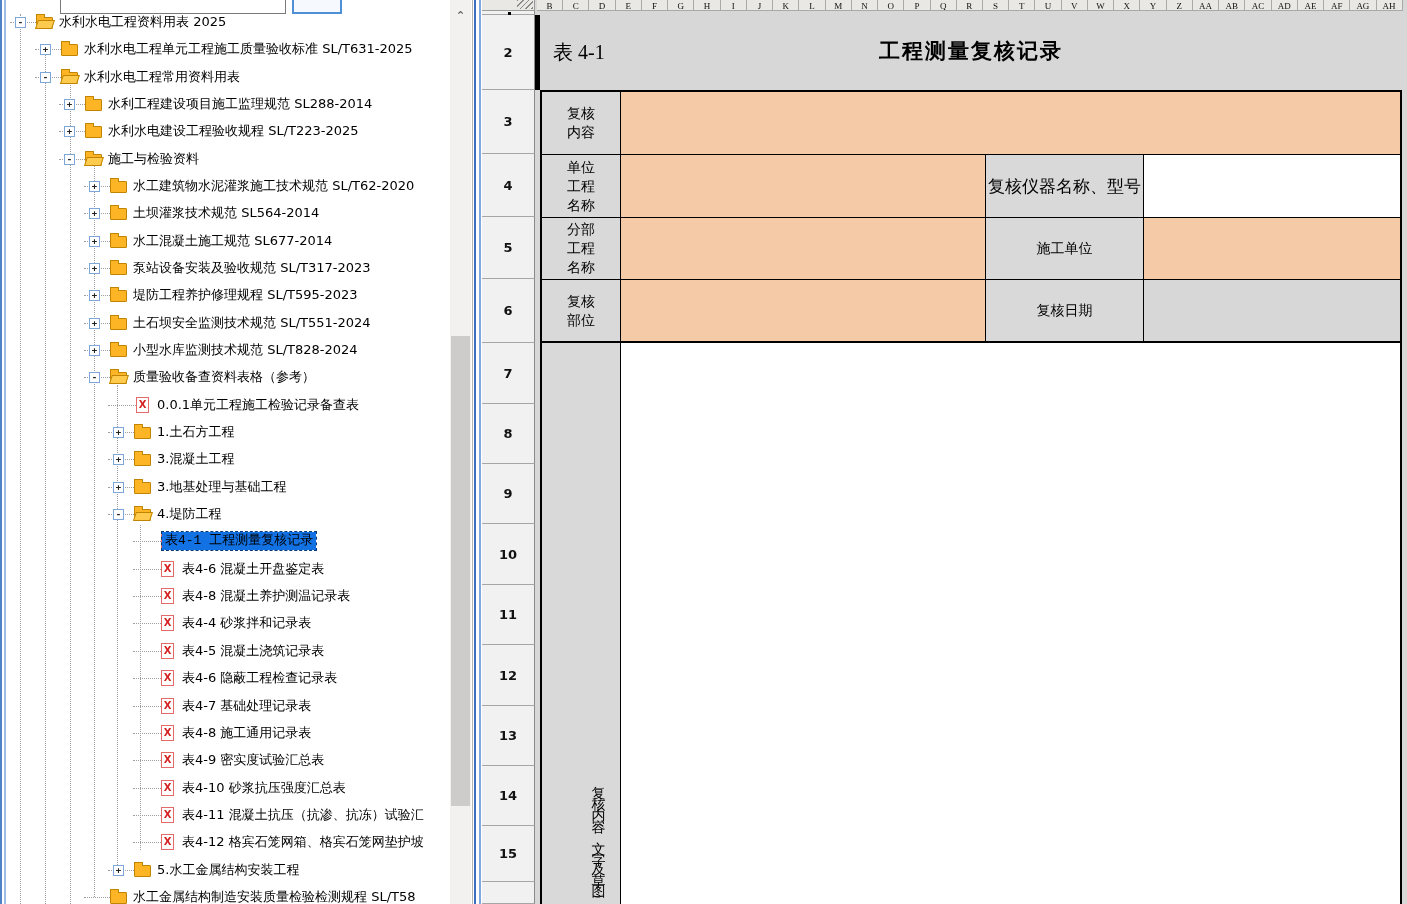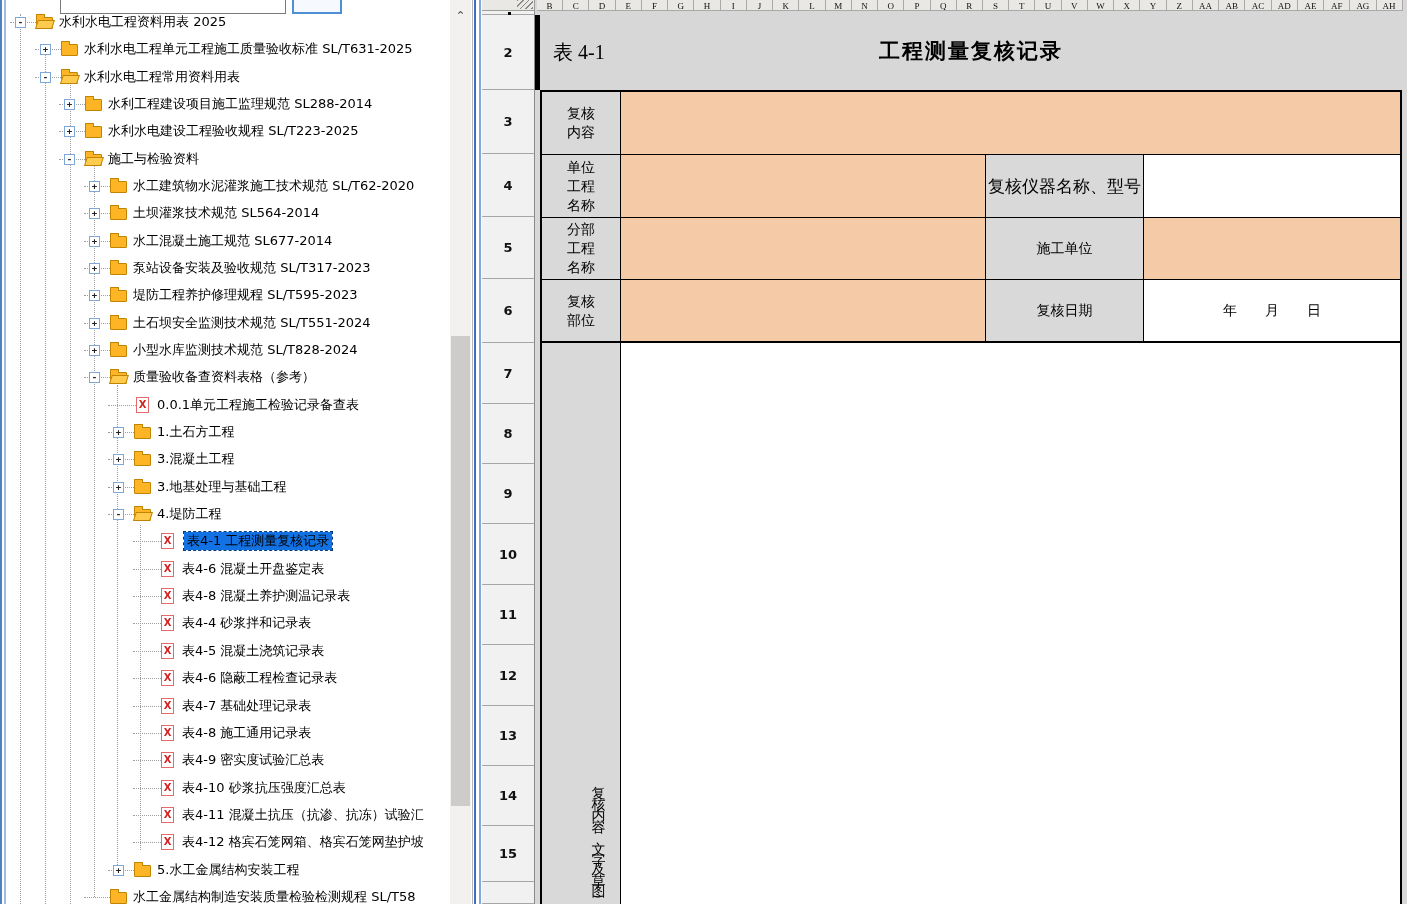--- a/index.html
+++ b/index.html
@@ -194,21 +194,21 @@
         </div>
         <div class="tree-row" style="top: 501px;">
           <div class="stub" style="left: 100px; top: 13px; width: 28px;"></div>
           <div class="expand-box" style="left: 105px; top: 8px;">-</div>
           <div class="icon-folder open" style="left: 126px; top: 8px;"></div>
           <span class="tree-label" style="left: 146px; top: 4px;">4.堤防工程</span>
         </div>
         <div class="tree-row" style="top: 528px;">
           <div class="stub" style="left: 125px; top: 13px; width: 28px;"></div>
           <div class="icon-excel" style="left: 153px; top: 5px;"></div>
-          <span class="tree-label selected" style="left: 176px; top: 4px;">表4-1 工程测量复核记录</span>
+          <span class="tree-label selected" style="left: 154px; top: 4px; font-family: Liberation Mono, monospace;">表4-1 工程测量复核记录</span>
         </div>
         <div class="tree-row" style="top: 556px;">
           <div class="stub" style="left: 125px; top: 13px; width: 28px;"></div>
           <div class="icon-excel" style="left: 153px; top: 5px;"></div>
           <span class="tree-label" style="left: 171px; top: 4px;">表4-6 混凝土开盘鉴定表</span>
         </div>
         <div class="tree-row" style="top: 583px;">
           <div class="stub" style="left: 125px; top: 13px; width: 28px;"></div>
           <div class="icon-excel" style="left: 153px; top: 5px;"></div>
           <span class="tree-label" style="left: 171px; top: 4px;">表4-8 混凝土养护测温记录表</span>
@@ -369,23 +369,20 @@
         </div>
       <div class="abs fill-field" style="left:609px;top:207px;width:256px;height:61px"></div>
 
       <div class="abs fill-label" style="left:7px;top:269px;width:78px;height:61px">
           <span class="wrap2">复核部位</span>
         </div>
       <div class="abs fill-field" style="left:86px;top:269px;width:364px;height:61px"></div>
       <div class="abs fill-label" style="left:451px;top:269px;width:157px;height:61px">
           <span>复核日期</span>
         </div>
-      <div class="abs fill-white" style="left:609px;top:269px;width:256px;height:61px">
-          <span>年　　月　　日</span>
-        </div>
 
       <div class="abs" style="left:7px;top:332px;width:78px;height:561px;background:var(--labelfill,#d9d9d9)"></div>
       <div id="content-vlabel">
           <span>复核内容（文字及草图）</span>
         </div>
       <div class="abs" style="left:86px;top:332px;width:779px;height:561px;background:#fff"></div>
 
       <div class="abs bline" style="left:5px;top:79px;width:862px;height:2px"></div>
       <div class="abs bline" style="left:5px;top:79px;width:2px;height:814px"></div>
       <div class="abs bline" style="left:865px;top:79px;width:2px;height:814px"></div>

